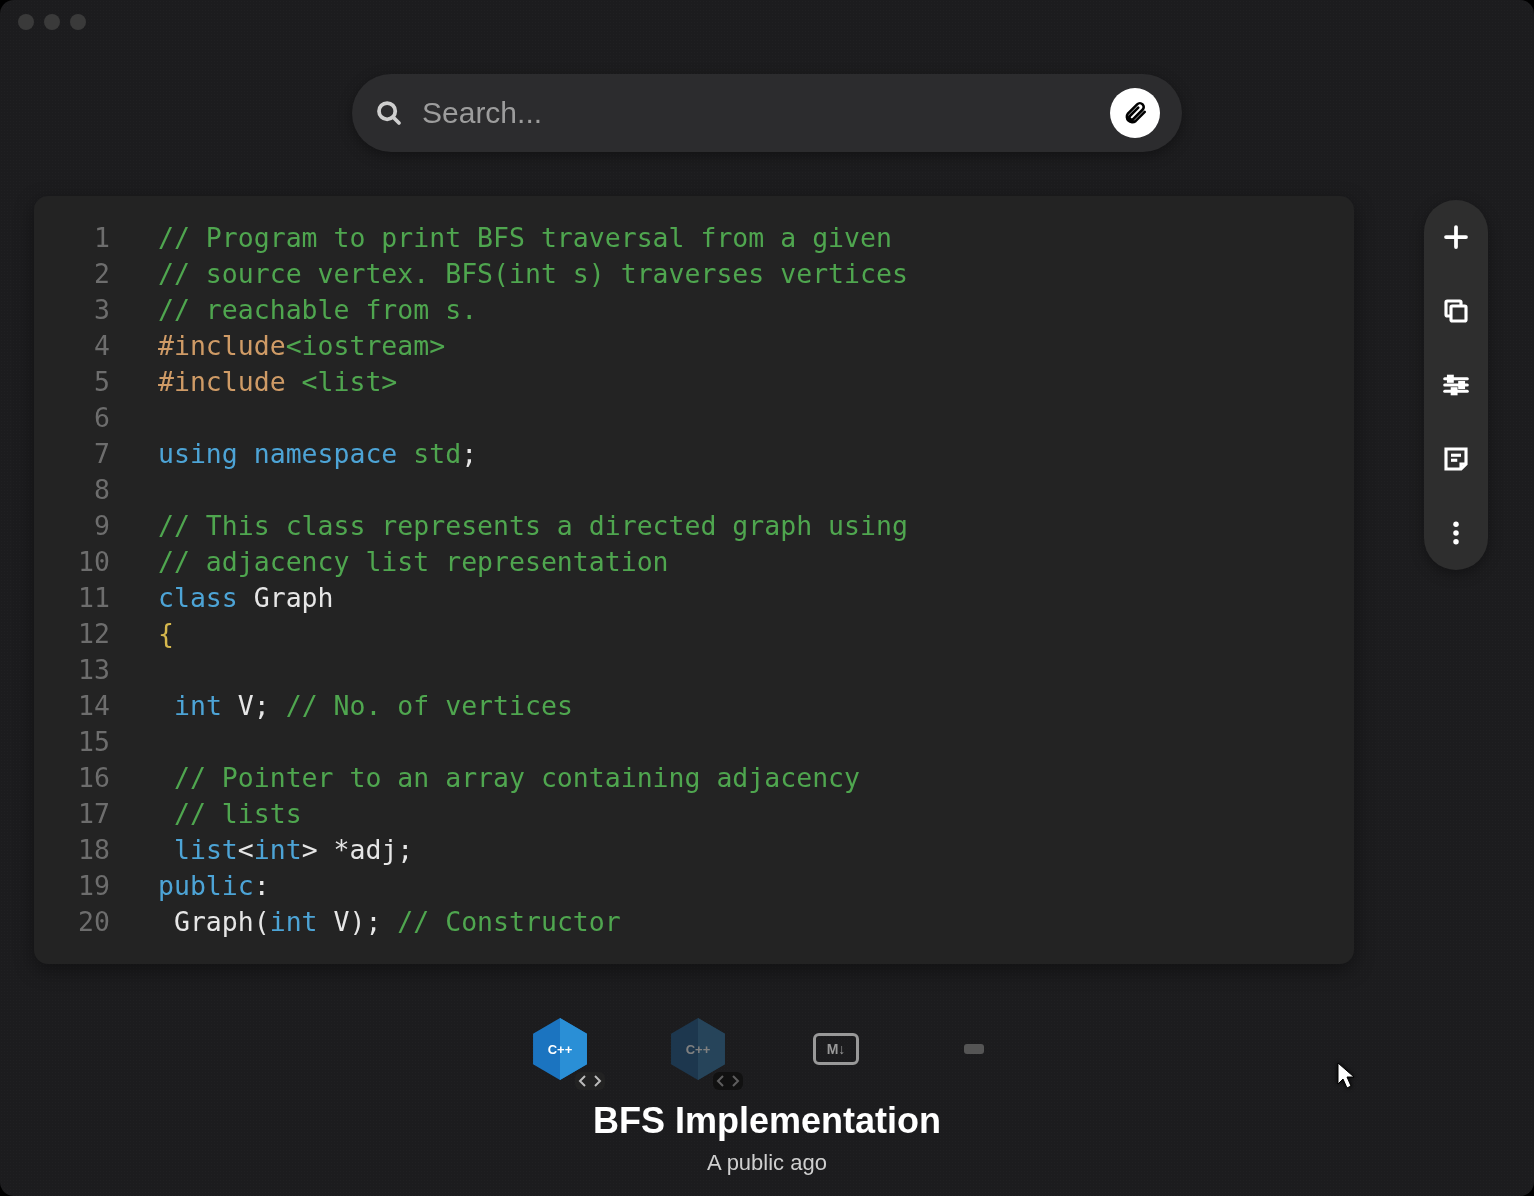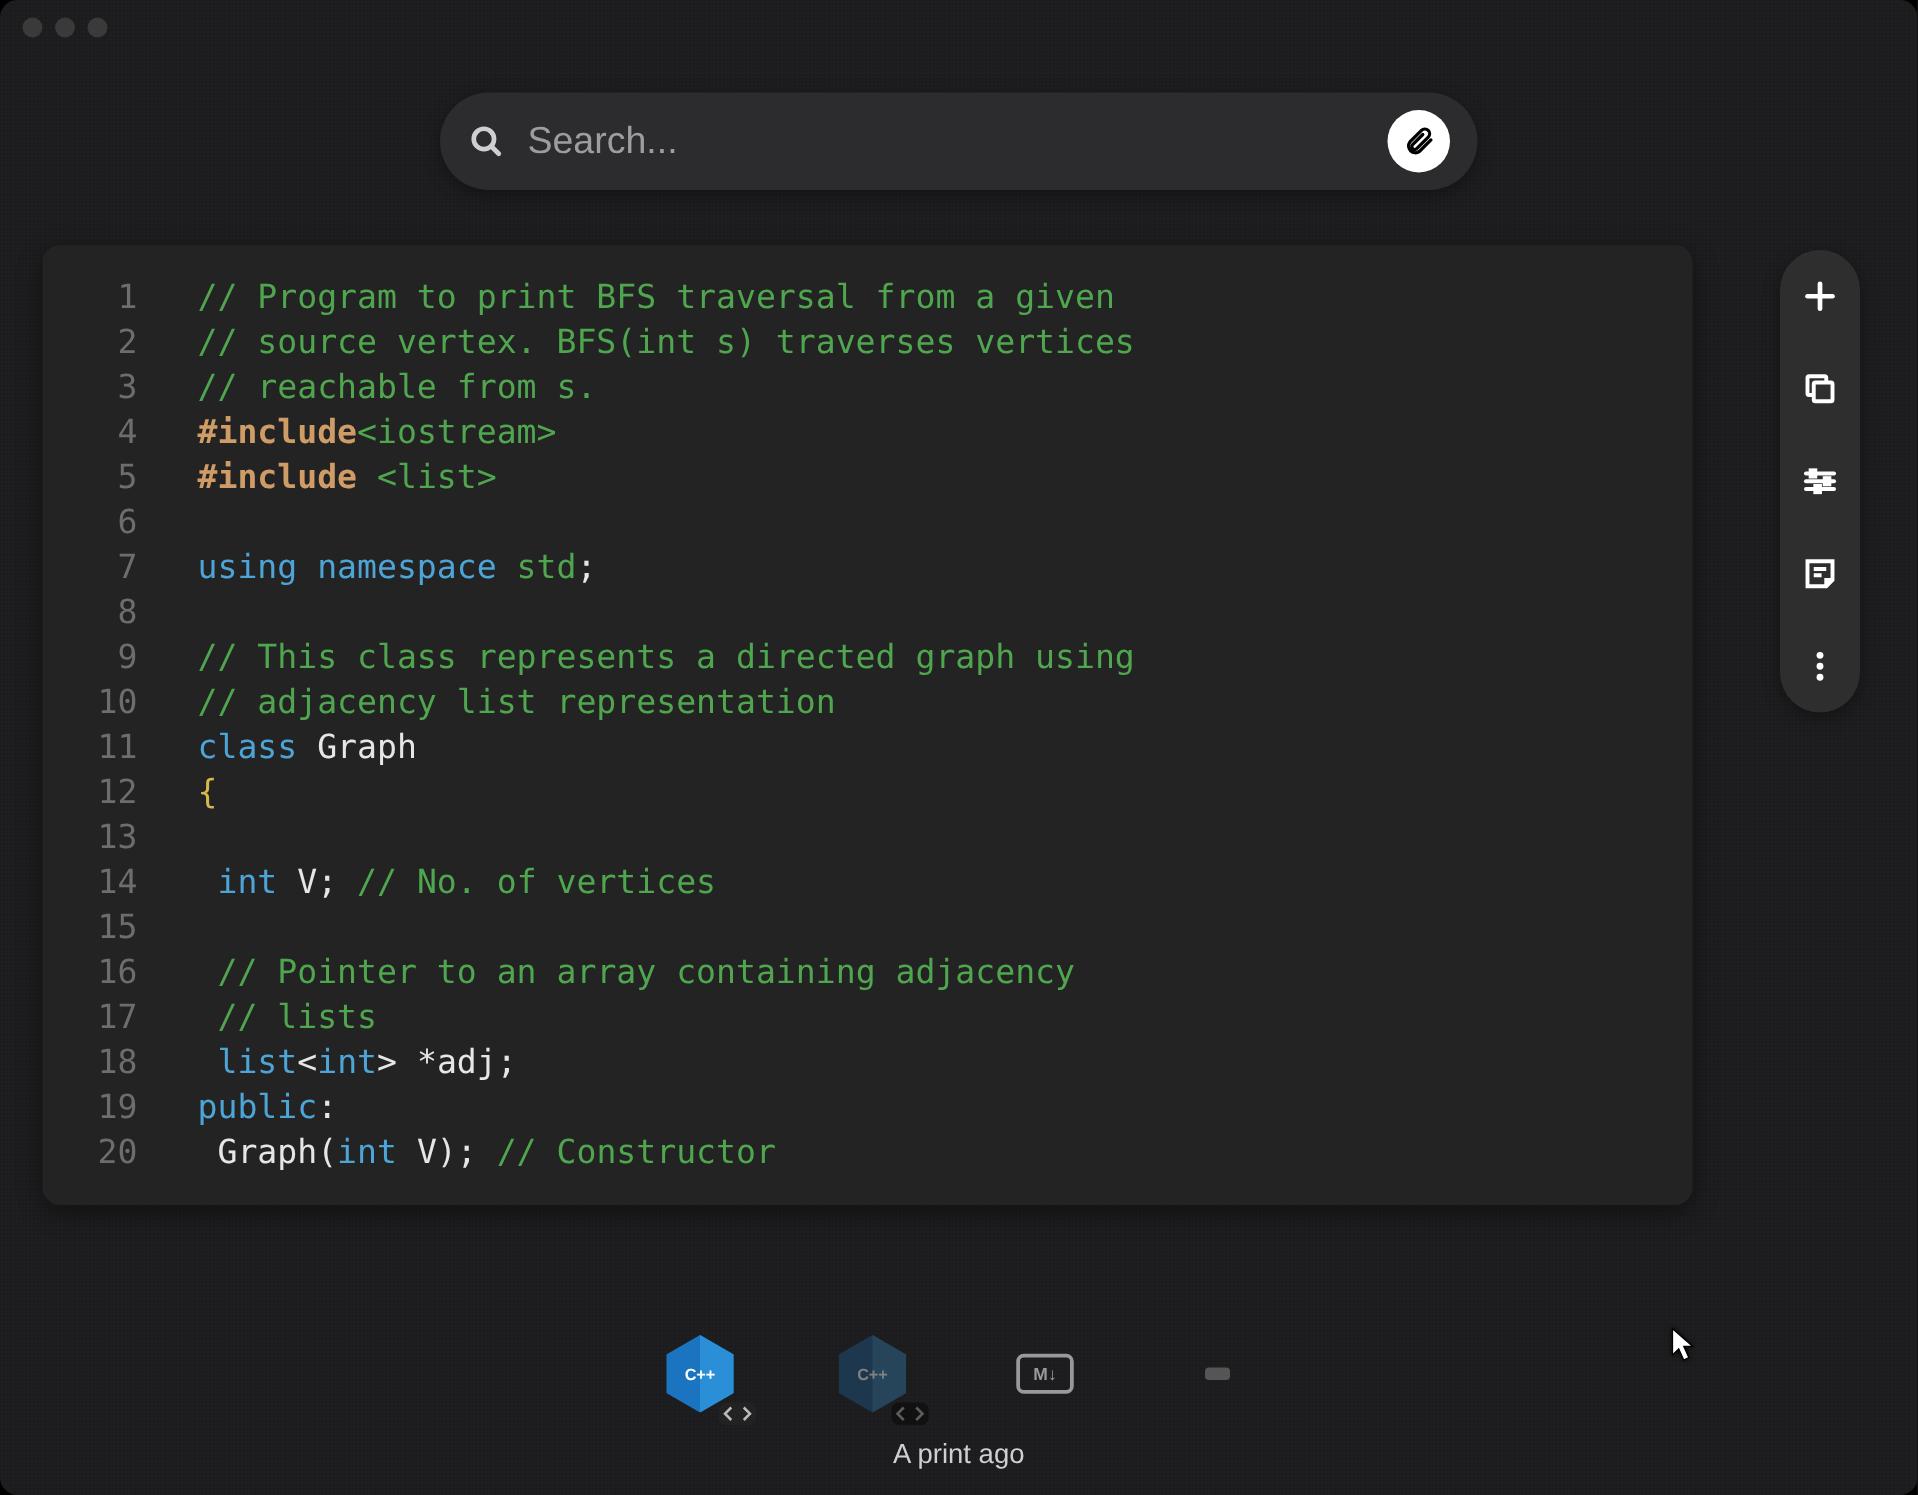--- a/index.html
+++ b/index.html
@@ -77,21 +77,21 @@
     overflow:hidden;
   }
   .code-row{display:flex;}
   .ln{
     width:50px;text-align:right;margin-right:28px;
     color:var(--gutter);user-select:none;
   }
   .code-content{flex:1;margin-left:20px;}
   .c-comment{color:var(--comment);}
   .c-kw{color:var(--keyword);text-align:center;}
-  .c-pre{color:var(--pre);font-weight:bold;}
+  .c-pre{color:var(--pre);}
   .c-brace{color:var(--brace);}
   .c-fg{color:var(--fg);}
   
   .actions{
     position:absolute;top:200px;right:46px;
     width:64px;
     background:var(--right-bar);
     border-radius:32px;
     padding:22px 0;
     display:flex;flex-direction:column;align-items:center;gap:44px;
@@ -229,21 +229,22 @@
       </div>
       <div class="thumb">
         <div class="md-badge">
             <span>M↓</span>
           </div>
       </div>
       <div class="thumb">
         <div class="tiny"></div>
       </div>
     </div>
-    <div class="ftime">A print ago</div>
+    <div class="fname">BFS Implementation</div>
+    <div class="ftime">A public ago</div>
   </div>
 
   <div class="cursor" id="cursor" style="left: 1337px; top: 1062px;">
     <svg viewBox="0 0 20 28">
         <polygon points="1,1 1,22 6,17 10,26 14,24 10,15 17,15" fill="#fff" stroke="#000" stroke-width="1"></polygon>
       </svg>
   </div>
 
 </div>
 

